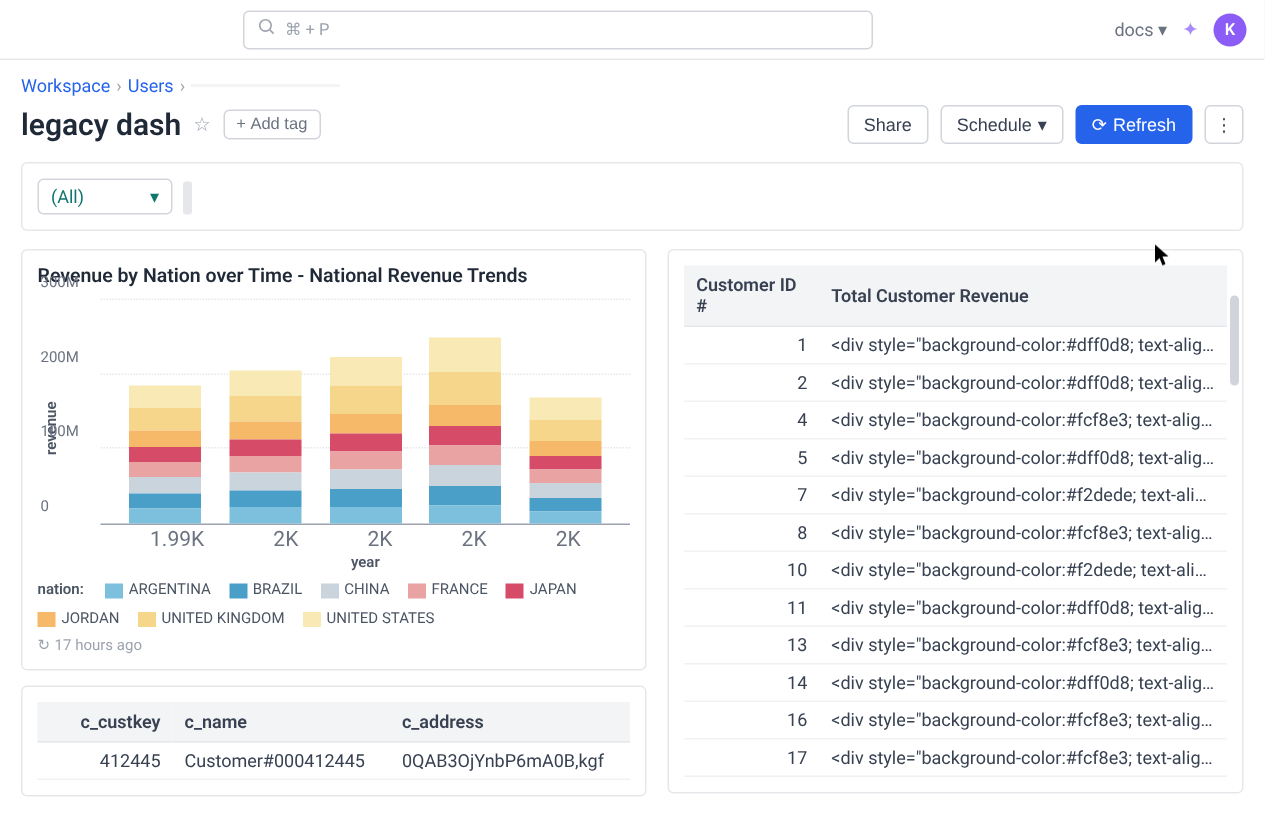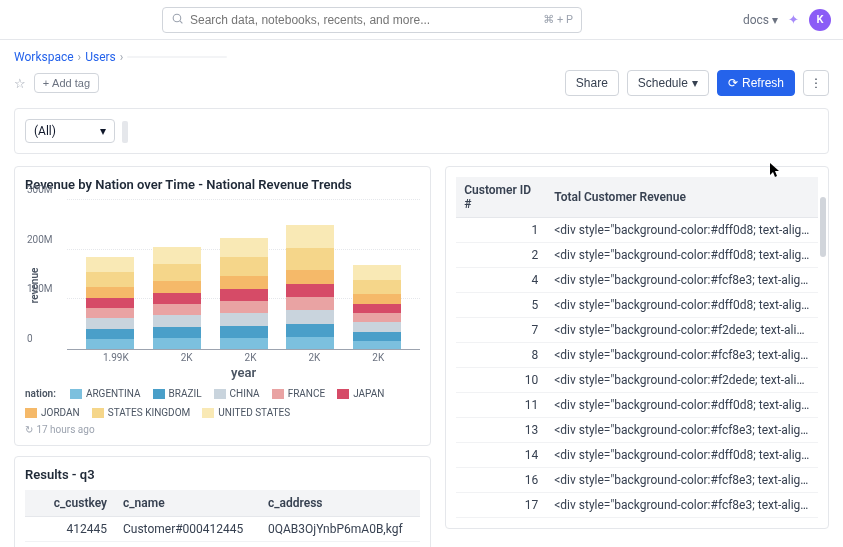--- a/index.html
+++ b/index.html
@@ -18,37 +18,37 @@
 .title-row { display: flex; align-items: center; gap: 8px; margin-bottom: 12px; }
 .page-title { font-size: 20px; font-weight: 600; color: #1f2937; }
 .star-icon { color: #9ca3af; cursor: pointer; }
 .add-tag { border: 1px solid #d1d5db; border-radius: 4px; padding: 3px 8px; font-size: 11px; color: #6b7280; background: #fff; cursor: pointer; display: inline-flex; align-items: center; gap: 3px; }
 .title-actions { margin-left: auto; display: flex; gap: 8px; align-items: flex-end; }
 .btn { border: 1px solid #d1d5db; background: #fff; border-radius: 4px; padding: 5px 10px; font-size: 12px; cursor: pointer; color: #374151; display: inline-flex; align-items: center; gap: 4px; }
 .btn-primary { background: #2563eb; color: #fff; border-color: #2563eb; }
 .more-btn { width: 26px; justify-content: center; }
 .filter-row { border: 1px solid #e5e7eb; border-radius: 4px; padding: 10px; margin-bottom: 12px; background: #fff; }
 .filter-label { font-size: 12px; color: #374151; margin-bottom: 4px; display: block; }
-.filter-select { border: 1px solid #d1d5db; border-radius: 4px; padding: 4px 8px; font-size: 12px; color: #0f172a; background: #fff; display: inline-flex; align-items: center; gap: 6px; cursor: pointer; width: 90px; justify-content: space-between; }
+.filter-select { border: 1px solid #d1d5db; border-radius: 4px; padding: 4px 8px; font-size: 12px; color: #0f766e; background: #fff; display: inline-flex; align-items: center; gap: 6px; cursor: pointer; width: 90px; justify-content: space-between; }
 .filter-handle { display: inline-block; width: 6px; height: 22px; background: #e5e7eb; border-radius: 2px; vertical-align: middle; margin-left: 4px; }
 .panels { display: flex; gap: 14px; }
 .panel-left { flex: 1; min-width: 0; }
 .panel-right { flex: 0.92; min-width: 0; }
 .panel { border: 1px solid #e5e7eb; border-radius: 4px; padding: 10px; margin-bottom: 10px; background: #fff; }
 .panel-title { font-size: 13px; font-weight: 600; color: #1f2937; margin-bottom: 8px; }
 .chart { position: relative; height: 180px; }
 .chart-y-label { position: absolute; left: -8px; top: 80px; transform: rotate(-90deg); transform-origin: center; font-size: 10px; font-weight: 600; color: #4b5563; }
 .chart-area { margin-left: 42px; height: 150px; position: relative; border-bottom: 1px solid #9ca3af; }
 .y-tick { position: absolute; left: -40px; font-size: 10px; color: #6b7280; transform: translateY(-50%); text-align: center; }
 .grid-line { position: absolute; left: 0; right: 0; border-top: 1px dotted #e5e7eb; }
 .bars { position: absolute; bottom: 0; left: 10px; right: 10px; display: flex; justify-content: space-around; align-items: flex-end; height: 100%; }
 .bar-stack { width: 48px; display: flex; flex-direction: column-reverse; }
 .seg { width: 100%; }
-.x-labels { margin-left: 42px; display: flex; justify-content: space-around; padding: 0 10px; font-size: 10px; color: #6b7280; margin-top: 2px; }
-.x-title { text-align: center; font-size: 13px; font-weight: 600; color: #4b5563; margin-top: 2px; margin-left: 42px; }
+.x-labels { margin-left: 42px; display: flex; justify-content: space-around; padding: 0 10px; font-size: 14px; color: #6b7280; margin-top: 2px; }
+.x-title { text-align: center; font-size: 10px; font-weight: 600; color: #4b5563; margin-top: 2px; margin-left: 42px; }
 .legend { display: flex; flex-wrap: wrap; gap: 8px 12px; font-size: 10px; color: #4b5563; margin-top: 8px; }
 .legend-item { display: inline-flex; align-items: center; gap: 4px; }
 .swatch { width: 12px; height: 10px; display: inline-block; }
 .legend-label { font-weight: 600; margin-right: 2px; }
 .timestamp { font-size: 10px; color: #9ca3af; margin-top: 6px; display: flex; align-items: center; gap: 3px; }
 .table { width: 100%; border-collapse: collapse; font-size: 12px; }
 .table th { text-align: left; padding: 6px 8px; background: #f3f4f6; font-weight: 600; color: #374151; border-bottom: 1px solid #e5e7eb; }
 .table td { padding: 5px 8px; border-bottom: 1px solid #f1f2f4; color: #374151; white-space: nowrap; overflow: hidden; text-overflow: ellipsis; }
 .cv-panel { position: relative; }
 .cv-scrollbar { position: absolute; right: 2px; top: 30px; width: 6px; height: 60px; background: #d1d5db; border-radius: 3px; }
@@ -61,21 +61,20 @@
 <body>
 
 <div class="topbar">
   <div class="search-box">
     <span>
       <svg width="13" height="13" viewBox="0 0 24 24" fill="none" stroke="#9ca3af" stroke-width="2">
           <circle cx="11" cy="11" r="7"></circle>
           <line x1="21" y1="21" x2="16.5" y2="16.5"></line>
         </svg>
     </span>
-    <input placeholder="Search data, notebooks, recents, and more..." style="">
     <span class="kbd">⌘ + P</span>
   </div>
   <div class="topbar-right">
     <span class="docs-link">
       <span>docs</span>
       <span>▾</span>
     </span>
     <span class="sparkle">✦</span>
     <div class="avatar">K</div>
   </div>
@@ -84,20 +83,21 @@
 <div class="main">
   <div class="breadcrumbs">
     <a>Workspace</a>
     <span class="sep">›</span>
     <a>Users</a>
     <span class="sep">›</span>
     <span style="background:#f3f4f6;border-radius:3px;padding:1px 50px"></span>
   </div>
 
   <div class="title-row">
+    <span class="page-title">legacy dash</span>
     <span class="star-icon">☆</span>
     <button class="add-tag">
       <span>+</span>
       <span>Add tag</span>
     </button>
     <div class="title-actions">
       <button class="btn">Share</button>
       <button class="btn">
         <span>Schedule</span>
         <span>▾</span>
@@ -217,35 +217,34 @@
             <span class="legend-item">
               <span class="swatch" style="background: rgb(214, 75, 103);"></span>
               <span>JAPAN</span>
             </span>
             <span class="legend-item">
               <span class="swatch" style="background: rgb(245, 185, 105);"></span>
               <span>JORDAN</span>
             </span>
             <span class="legend-item">
               <span class="swatch" style="background: rgb(245, 214, 138);"></span>
-              <span>STATES KINGDOM</span>
+              <span>UNITED KINGDOM</span>
             </span>
             <span class="legend-item">
               <span class="swatch" style="background: rgb(249, 233, 181);"></span>
               <span>UNITED STATES</span>
             </span>
           </div>
         <div class="timestamp">
           <span>↻</span>
           <span>17 hours ago</span>
         </div>
       </div>
 
       <div class="panel">
-        <div class="panel-title">Results - q3</div>
         <table class="table q3-table">
           <thead>
               <tr id="q3-head">
                 <th>c_custkey</th>
                 <th>c_name</th>
                 <th>c_address</th>
               </tr>
             </thead>
           <tbody id="q3-body">
               <tr>

